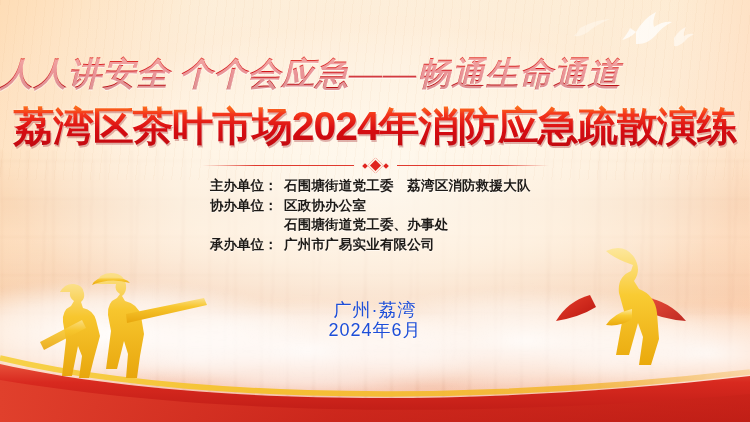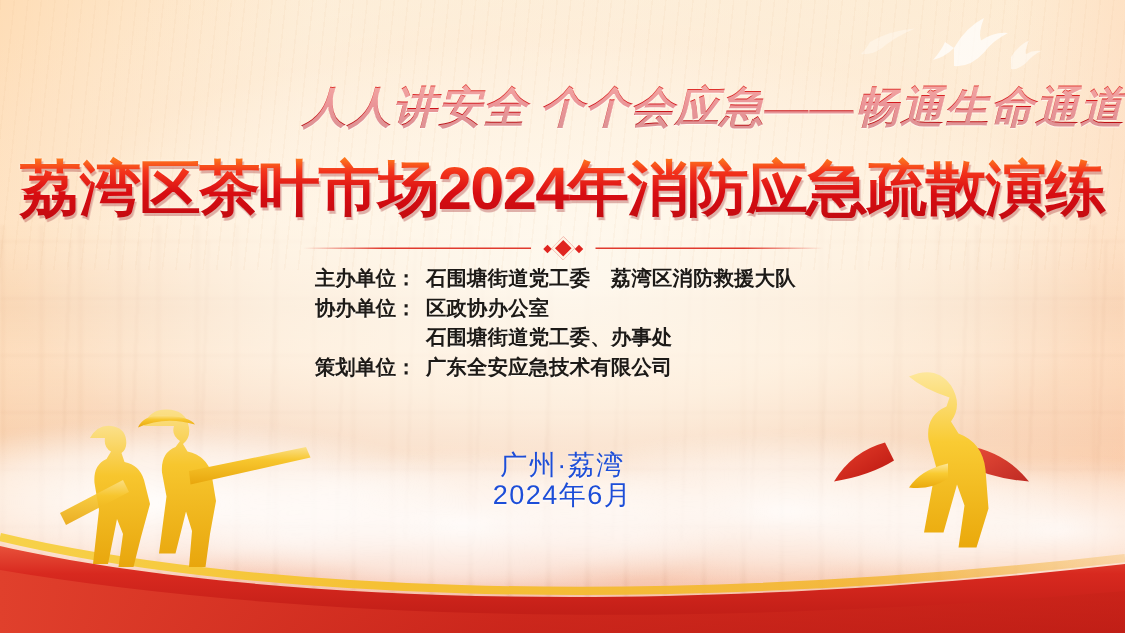--- a/index.html
+++ b/index.html
@@ -63,23 +63,23 @@
 
   
   .sil{position:absolute;bottom:44px;}
   .sil-left{left:30px;width:230px;height:120px;}
   .sil-right{right:46px;width:170px;height:135px;}
 
   
   .content{position:absolute;inset:0;}
 
   .slogan{
-    position:absolute;top:52px;left:0;right:0;text-align:right;
+    position:absolute;top:52px;left:0;right:0;text-align:left;
     font-family:"Liberation Serif","DejaVu Serif",serif;
-    font-style:italic;font-weight:700;font-size:29px;letter-spacing:1px;
+    font-style:italic;font-weight:700;font-size:33px;letter-spacing:1px;
     color:#d0161b;
     background:linear-gradient(180deg,#e8483c 0%,#d2141a 45%,#a80d12 100%);
     -webkit-background-clip:text;background-clip:text;-webkit-text-fill-color:transparent;
     text-shadow:0 1px 0 rgba(255,255,255,.55);
     white-space:nowrap;
   }
 
   .main-title{
     position:absolute;top:103px;left:0;right:0;text-align:center;
     font-weight:900;font-size:40px;line-height:46px;letter-spacing:-1px;
@@ -235,25 +235,25 @@
         <div class="org-line">
           <span class="org-label">协办单位：</span>
           <span class="org-value">区政协办公室</span>
         </div>
 
         <div class="org-line indent">
           <span class="org-label">主办单位：</span>
           <span class="org-value">石围塘街道党工委、办事处</span>
         </div>
 
-
         <div class="org-line">
-          <span class="org-label">策划单位：</span>
-          <span class="org-value">广东全安应急技术有限公司</span>
-        </div>
+          <span class="org-label">承办单位：</span>
+          <span class="org-value">广州市广易实业有限公司</span>
+        </div>
+
 
       </div>
     </div>
 
     <div class="footer">
       <div>广州·荔湾</div>
       <div>2024年6月</div>
     </div>
 
   </div>

